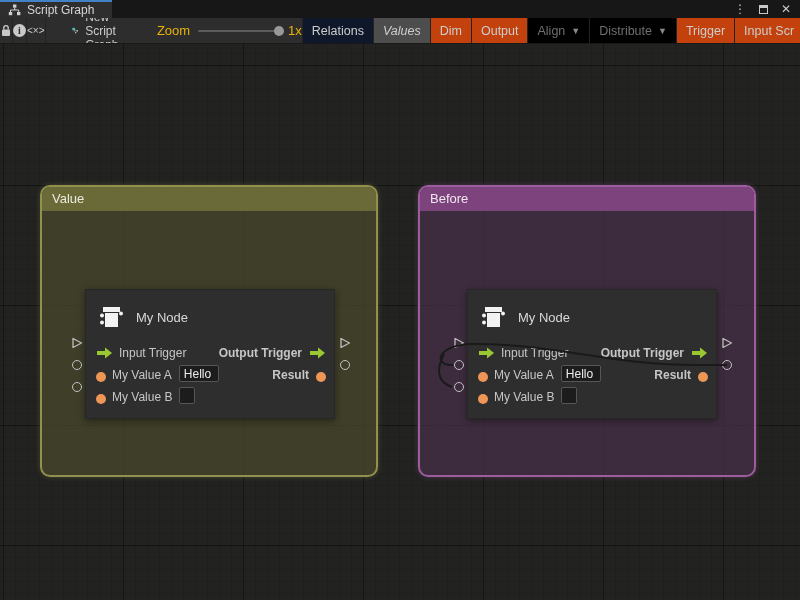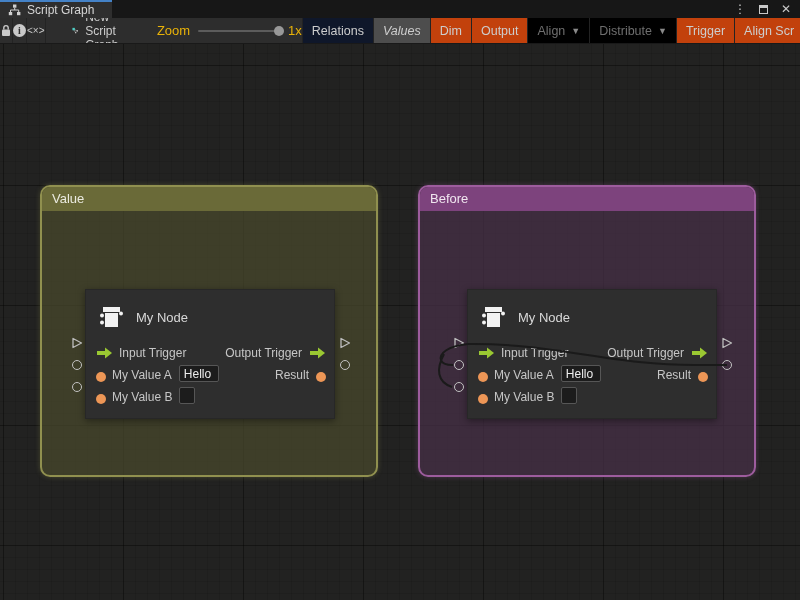--- a/index.html
+++ b/index.html
@@ -79,21 +79,21 @@
     position:absolute; top:245px; width:250px; height:130px;
     background:#2e2e2e; border:1px solid #272727;
     box-shadow:0 2px 7px rgba(0,0,0,0.4);
   }
   .node.n-before { left:85px; } .node.n-after { left:467px; }
   .node-header { display:flex; align-items:center; gap:11px; padding:11px 12px 4px 12px; height:48px; }
   .node-title { font-size:13px; color:#d8d8d8; }
   .port-row { display:flex; align-items:flex-end; height:22px; padding:0 8px 0 10px; font-size:12px; color:#c6c6c6; }
   .port-row .lbl { margin-left:6px; white-space:nowrap; }
   .port-row .sp { flex:1; }
-  .port-row .rlbl { margin-right:7px; white-space:nowrap; }
+  .port-row .rlbl { margin-right:7px; white-space:nowrap;font-weight:bold; }
   .vdot { width:10px; height:10px; border-radius:50%; background:#ed9656; flex:0 0 auto; }
   .vfield {
     height:17px; background:#1c1c1c; border:1px solid #565656; border-radius:2px;
     color:#ececec; font-size:12px; padding:0 4px; margin-left:7px;
     font-family:"Liberation Sans", sans-serif; outline:none;
   }
   .vfield.big { width:40px; } .vfield.small { width:16px; padding:0 2px; }
 
   
   .oport { position:absolute; transform:translate(-50%,-50%); display:flex; }
@@ -173,21 +173,21 @@
         <span class="chev">▼</span>
       </div>
       <div class="tbtn disabled">
         <span>Distribute</span>
         <span class="chev">▼</span>
       </div>
       <div class="tbtn">
           <span>Trigger</span>
         </div>
       <div class="tbtn">
-          <span>Align Scr</span>
+          <span>Input Scr</span>
         </div>
     </div>
   </div>
 
   <div class="canvas">
 
     <div class="group before">
       <div class="group-header">Value</div>
     </div>
     <div class="group after">

